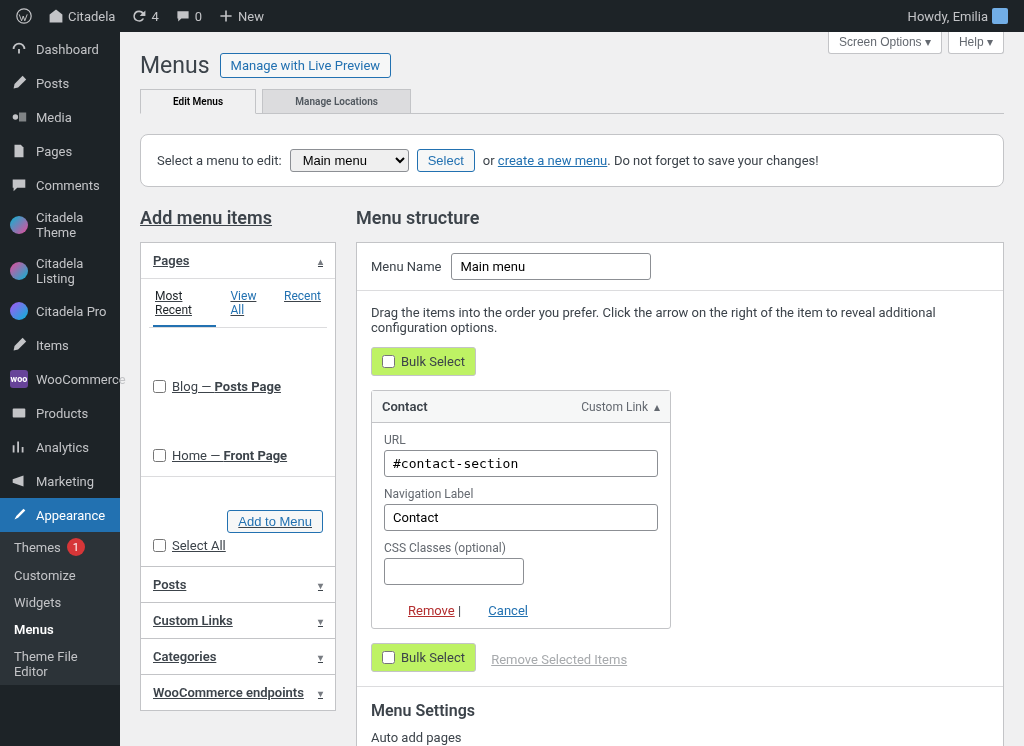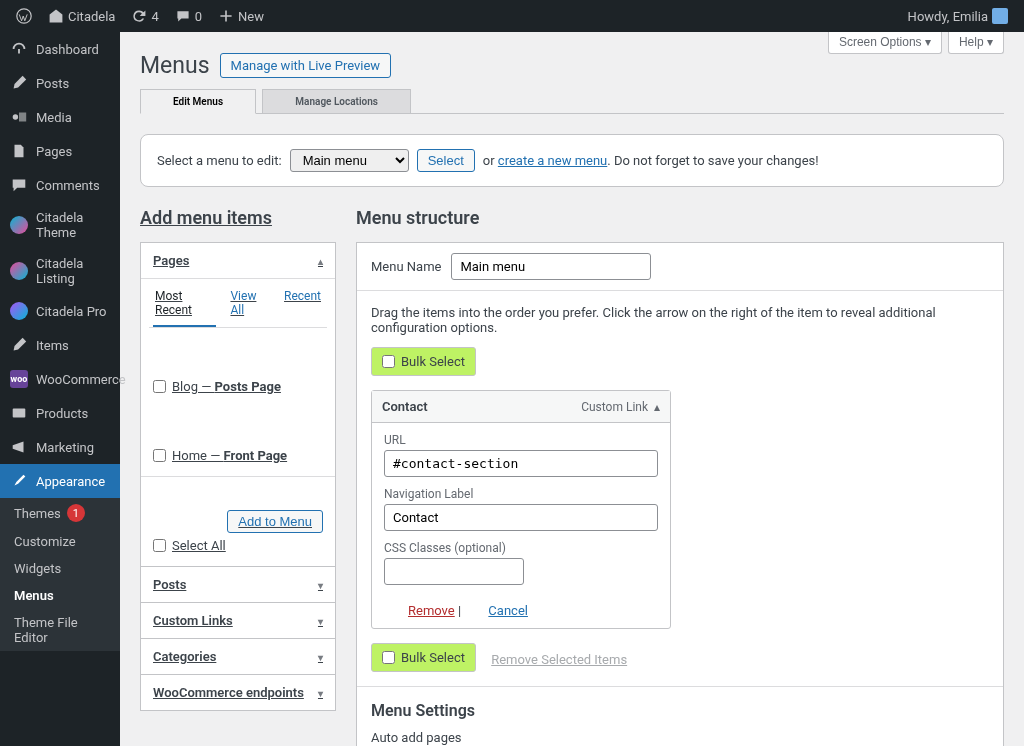--- a/index.html
+++ b/index.html
@@ -167,20 +167,26 @@
         <span>WooCommerce</span>
       </div>
     <div class="menu-item">
         <svg viewBox="0 0 20 20" fill="currentColor">
           <rect x="3" y="5" width="14" height="10" rx="1"></rect>
         </svg>
         <span>Products</span>
       </div>
     <div class="menu-item">
         <svg viewBox="0 0 20 20" fill="currentColor">
+          <path d="M3 16h2V8H3zm5 0h2V4H8zm5 0h2v-6h-2z"></path>
+        </svg>
+        <span>Analytics</span>
+      </div>
+    <div class="menu-item">
+        <svg viewBox="0 0 20 20" fill="currentColor">
           <path d="M3 8l12-4v12L3 12z"></path>
         </svg>
         <span>Marketing</span>
       </div>
     <div class="menu-item current">
         <svg viewBox="0 0 20 20" fill="currentColor">
           <path d="M15 3l2 2-8 8-4 2 2-4z"></path>
         </svg>
         <span>Appearance</span>
       </div>

